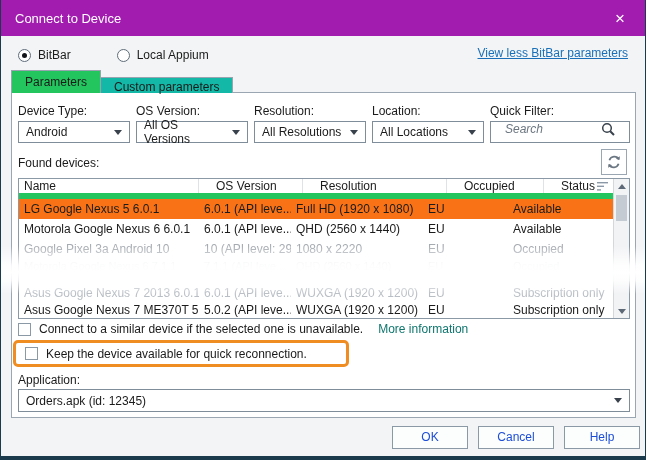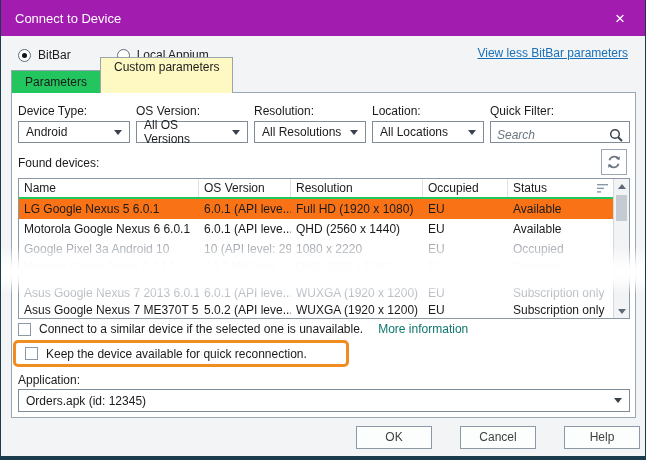--- a/index.html
+++ b/index.html
@@ -19,47 +19,47 @@
   .radio { width:13px; height:13px; border:1px solid #5f6d7a; border-radius:50%; background:#fff;
     position:relative; margin-right:7px; flex:0 0 auto; }
   .radio.checked::after { content:""; position:absolute; left:3px; top:3px; right:3px; bottom:3px;
     background:#101418; border-radius:50%; }
   .radio-group { display:flex; align-items:center; cursor:pointer; }
   .radio-group + .radio-group { margin-left:46px; }
   .top-link { margin-left:auto; color:#1a70b8; text-decoration:underline; font-size:12px; cursor:pointer; }
 
   
   .tabs { position:absolute; left:10px; top:70px; height:23px; display:flex; align-items:flex-end; z-index:3; }
-  .tab { height:36px; line-height:19px; padding:0 13px; font-size:12px; color:#1b1b1b;
-    background:#fef9c3; border:1px solid #98a4b0; border-bottom:none; margin-right:-1px; cursor:pointer; }
+  .tab { height:16px; line-height:19px; padding:0 13px; font-size:12px; color:#1b1b1b;
+    background:#14b8a6; border:1px solid #98a4b0; border-bottom:none; margin-right:-1px; cursor:pointer; }
   .tab.active { height:23px; line-height:22px; background:#22c55e; position:relative; z-index:4; }
 
   
   .panel { position:absolute; left:10px; right:9px; top:92px; bottom:38px; background:#fff;
     border:1px solid #9aa6b2; font-size:12px; color:#1b1b1b; }
 
   .field { position:absolute; top:11px; }
   .field-label { display:block; height:15px; margin-bottom:2px; }
   .select { height:22px; border:1px solid #7f8d9a; background:#fff; display:flex; align-items:center;
     justify-content:space-between; padding:0 7px; cursor:pointer; }
   .dd-arrow { width:0; height:0; border-left:4px solid transparent; border-right:4px solid transparent;
     border-top:5px solid #39424c; flex:0 0 auto; margin-left:6px; }
-  .searchbox { height:22px; border:1px solid #7f8d9a; background:#fff; display:flex; align-items:flex-end; padding:0 6px; }
+  .searchbox { height:22px; border:1px solid #7f8d9a; background:#fff; display:flex; align-items:flex-start; padding:0 14px; }
   .searchbox input { flex:1; border:none; outline:none; font-size:12px; min-width:0;
     font-family:"Liberation Sans", sans-serif; background:transparent; }
   .searchbox input::placeholder { color:#6b7680; font-style:italic; }
 
   .found-label { position:absolute; left:6px; top:63px; }
   .refresh-btn { position:absolute; right:8px; top:56px; width:26px; height:26px; background:#fff;
     border:1px solid #9aa6b2; display:flex; align-items:center; justify-content:center; cursor:pointer; }
 
   
   .devices-table { position:absolute; left:6px; top:85px; width:612px; height:141px;
     border:1px solid #8b98a5; background:#fff; overflow:hidden; }
-  .thead { display:flex; height:20px; border-bottom:2px solid #22c55e; padding-right:16px; }
+  .thead { display:flex; height:20px; border-bottom:6px solid #22c55e; padding-right:16px;gap:12px; }
   .th { display:flex; align-items:center; padding-left:5px; border-right:1px solid #dfe3e6;
     white-space:nowrap; overflow:hidden; cursor:pointer; }
   .th:last-child { border-right:none;justify-content:center; }
   .tr { display:flex; height:20px; align-items:center; padding-right:16px; cursor:pointer; }
   .td { padding-left:5px; white-space:nowrap; overflow:hidden; }
   .c-name { width:180px; flex:0 0 auto; }
   .c-os { width:92px; flex:0 0 auto; }
   .c-res { width:132px; flex:0 0 auto; }
   .c-loc { width:85px; flex:0 0 auto; }
   .c-status { flex:1; display:flex; align-items:center; }
@@ -91,22 +91,22 @@
   .inline-link { color:#0f766e; margin-left:15px; cursor:pointer; }
   .orange-box { position:absolute; left:1px; top:247px; width:336px; height:27px;
     border:3px solid #ef8d22; border-radius:5px; display:flex; align-items:center; padding-left:9px; }
 
   .app-label { position:absolute; left:6px; top:280px; }
   .app-select { position:absolute; left:6px; top:296px; width:612px; height:23px; }
 
   
   .footer { position:absolute; left:0; right:0; bottom:0; height:38px; background:#f2f4f6;
     display:flex; align-items:center; justify-content:flex-end; padding-right:5px; }
-  .btn { width:76px; height:23px; margin-left:28px; background:#fcfdfd; border:1px solid #8b98a5;
-    font-size:12px; font-family:"Liberation Sans", sans-serif; color:#404040;
+  .btn { width:76px; height:23px; margin-left:10px; background:#fcfdfd; border:1px solid #8b98a5;
+    font-size:12px; font-family:"Liberation Sans", sans-serif; color:#1d4ed8;
     display:flex; align-items:center; justify-content:center; cursor:pointer; }
 </style>
 </head>
 <body>
 
 <div class="dialog">
   <div class="dialog-inner">
 
     <div class="titlebar">
       <span class="title">Connect to Device</span>

